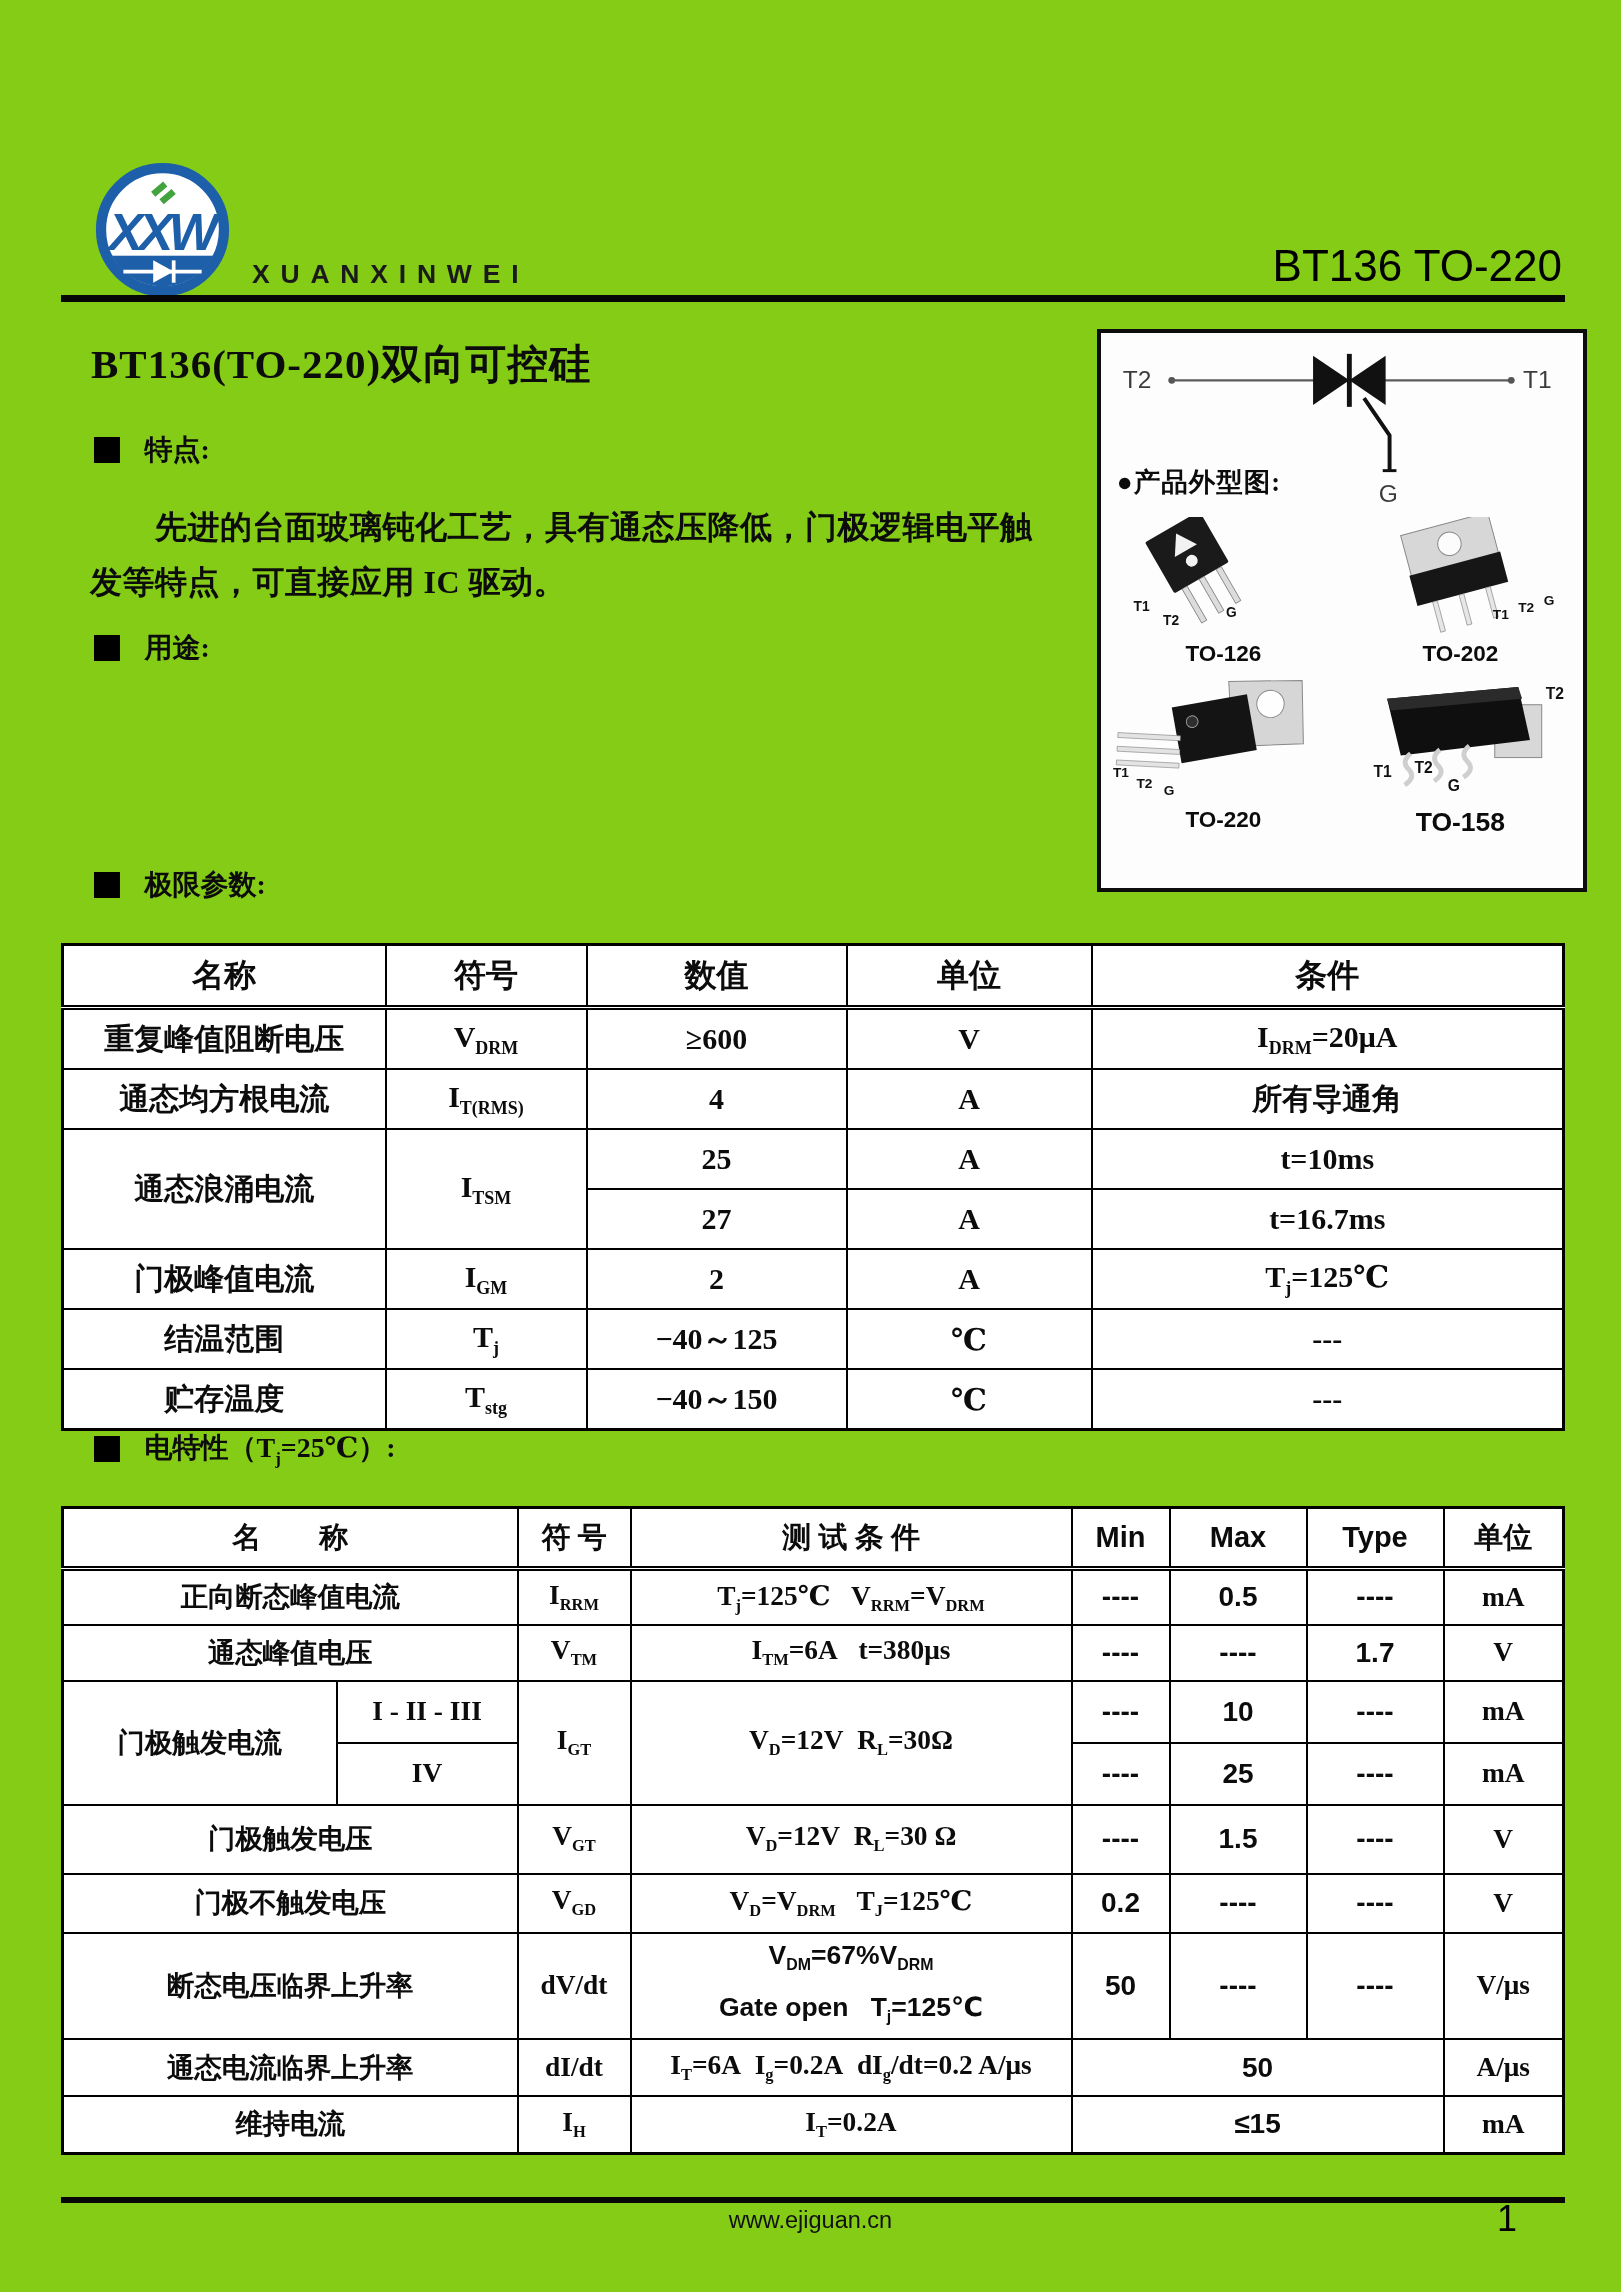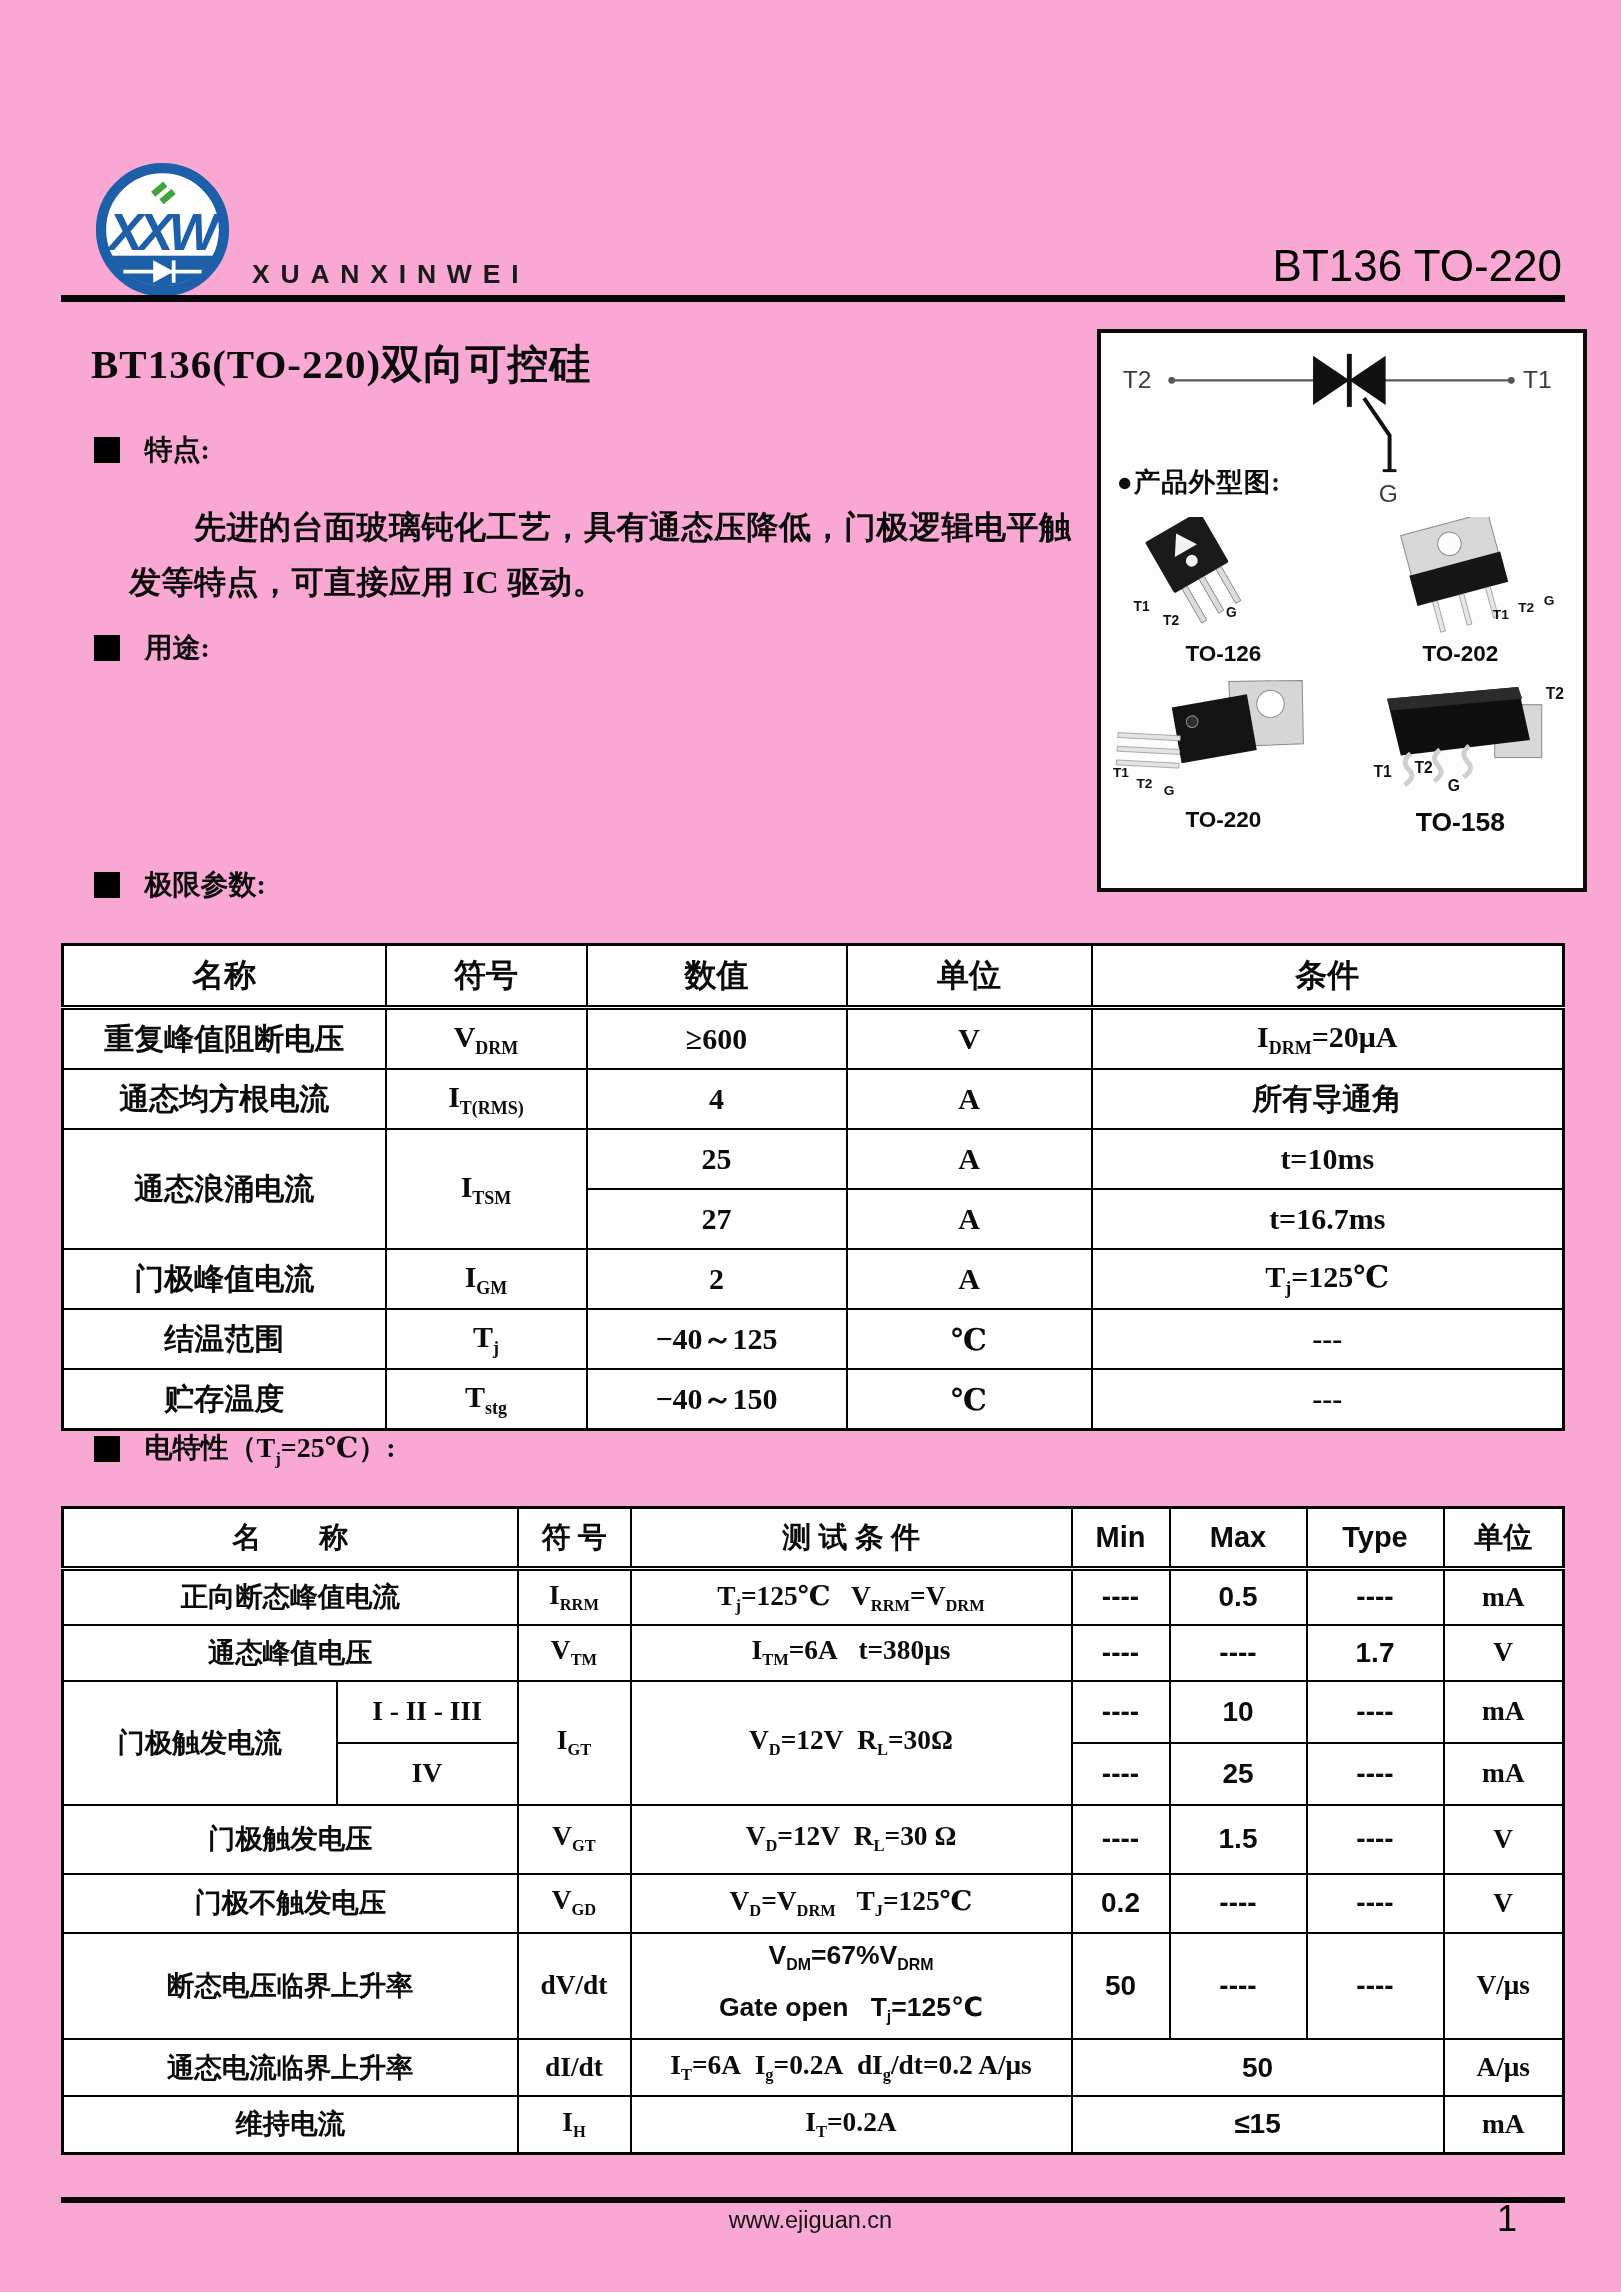--- a/index.html
+++ b/index.html
@@ -1,37 +1,37 @@
 <!DOCTYPE html>
 <html><head>
 <meta charset="utf-8">
 <style>
   html,body{margin:0;padding:0;background:#e8e8e8;}
-  .page{position:relative;width:1621px;height:2293px;background:#f9a8d4;margin:0 auto;
+  .page{position:relative;width:1621px;height:2293px;background:#84cc16;margin:0 auto;
         font-family:"Liberation Serif","DejaVu Serif",serif;color:#0c0c0c;overflow:hidden;}
   .sans{font-family:"Liberation Sans","DejaVu Sans",sans-serif;}
 
   
   .logo-svg{position:absolute;left:88px;top:157px;}
   .logo-zh{position:absolute;left:249px;top:167px;font-family:"Liberation Sans","DejaVu Sans",sans-serif;
            font-weight:900;font-size:74px;letter-spacing:2.9px;color:#0a0a0a;}
   .logo-en{position:absolute;left:252px;top:259px;font-family:"Liberation Sans","DejaVu Sans",sans-serif;
            font-weight:600;font-size:26.5px;letter-spacing:10.8px;color:#1a1a1a;}
   .doc-code{position:absolute;right:59px;top:241px;font-family:"Liberation Sans","DejaVu Sans",sans-serif;
             font-size:44px;color:#000;}
   .header-rule{position:absolute;left:61px;top:295px;width:1504px;height:6.9px;background:#070707;}
   .page-title{position:absolute;left:91px;top:337px;font-weight:bold;font-size:41px;letter-spacing:1px;}
 
   
   .sec-h{position:absolute;display:flex;align-items:center;gap:25px;font-weight:bold;font-size:28px;justify-content:flex-end;}
   .sec-h .sq{width:25.5px;height:25.5px;background:#000;flex:0 0 auto;}
   .para{position:absolute;font-weight:bold;font-size:32px;letter-spacing:0.5px;}
   .para .pline{white-space:nowrap;}
   .para .indent{text-indent:65px;}
-  .para1 .pline{line-height:55px;margin-left:39px;}
+  .para1 .pline{line-height:55px;}
   .para2 .pline{line-height:51px;}
 
   
   .pkg-box{position:absolute;left:1097px;top:329px;width:482px;height:555px;border:4.9px solid #0d0d0d;background:#fdfdfd;}
   .pkg-caption{position:absolute;left:15.7px;top:131px;font-weight:bold;font-size:26.5px;letter-spacing:1px;}
   .triac-svg{position:absolute;left:5.9px;top:7.8px;}
   .figs{position:absolute;left:3.9px;top:184px;width:474px;display:grid;grid-template-columns:1fr 1fr;row-gap:9.8px;}
   .figs figure{margin:0;text-align:center;}
   .figs figcaption{font-family:Liberation Sans, sans-serif;font-weight:bold;font-size:22.5px;margin-top:4px;}
   .figs .big{font-size:26.5px;}

